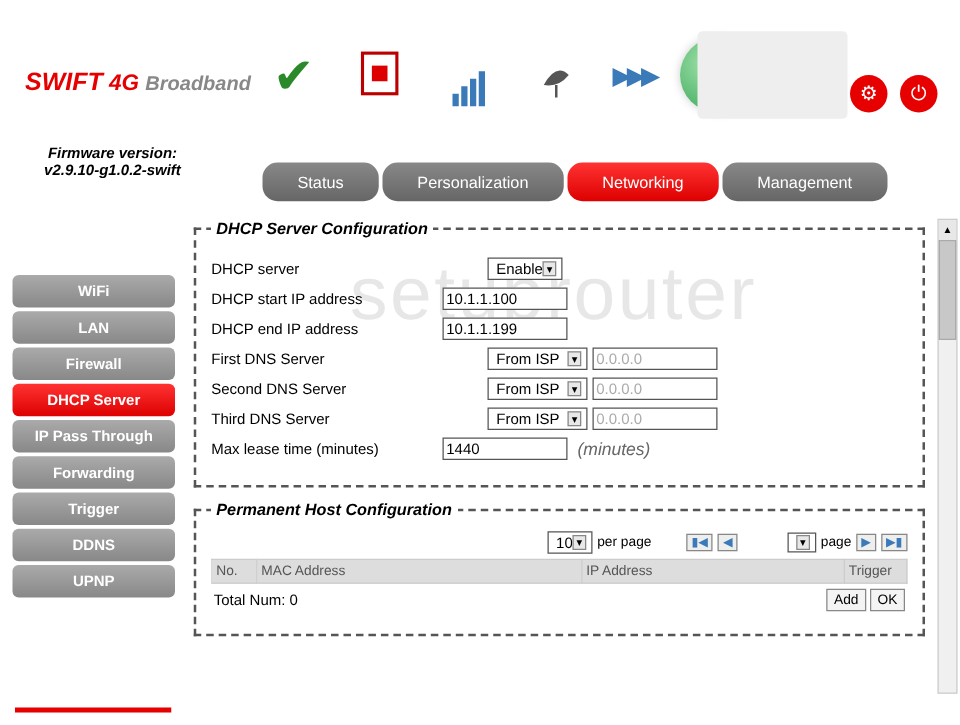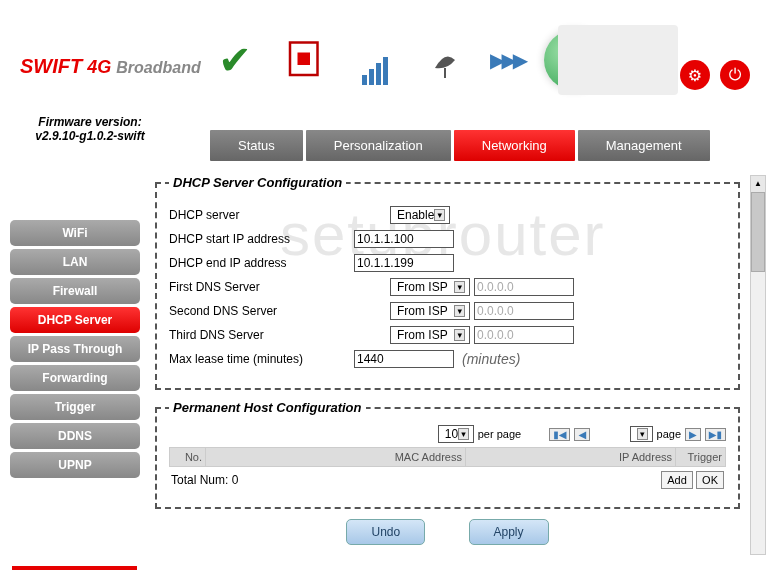--- a/index.html
+++ b/index.html
@@ -18,41 +18,41 @@
 .signal-bars span:nth-child(1){height:10px}.signal-bars span:nth-child(2){height:16px}.signal-bars span:nth-child(3){height:22px}.signal-bars span:nth-child(4){height:28px}
 .dish-icon svg { width: 40px; height: 40px; }
 .arrow-icon { color: #3a7ab8; font-size: 20px; letter-spacing: -4px; }
 .globe-icon { width: 60px; height: 60px; border-radius: 50%; background: radial-gradient(circle at 35% 35%, #9de0a8, #2a9d4a); box-shadow: 0 0 8px rgba(0,0,0,.2); }
 .people-sil { position: absolute; top: 25px; right: 90px; width: 120px; height: 70px; background: #eee; border-radius: 4px; }
 .round-btns { position: absolute; top: 60px; right: 18px; display: flex; gap: 10px; }
 .round-btn { width: 30px; height: 30px; border-radius: 50%; background: #e60000; color: #fff; display: flex; align-items: center; justify-content: center; font-size: 16px; cursor: pointer; }
 .firmware { position: absolute; top: 115px; left: 15px; font-weight: bold; font-style: italic; font-size: 12px; text-align: center; width: 150px; }
 .firmware .ver { display: block; }
 .topnav { position: absolute; top: 130px; left: 210px; display: flex; gap: 3px; }
-.tab { padding: 8px 28px; background: linear-gradient(#888,#666); color: #fff; border-radius: 1px; font-size: 13px; cursor: pointer; }
+.tab { padding: 8px 28px; background: linear-gradient(#888,#666); color: #fff; border-radius: 12px; font-size: 13px; cursor: pointer; }
 .tab.active { background: linear-gradient(#f33,#d00); }
 .sidebar { position: absolute; top: 220px; left: 10px; width: 130px; display: flex; flex-direction: column; gap: 3px; }
 .side-btn { padding: 6px 0; text-align: center; background: linear-gradient(#aaa,#888); color: #fff; border-radius: 5px; font-size: 12px; cursor: pointer; font-weight: bold; }
 .side-btn.active { background: linear-gradient(#f33,#d00); }
 .content { position: absolute; top: 175px; left: 155px; width: 585px; z-index: 2; }
 fieldset { border: 2px dashed #555; padding: 10px 12px 14px 12px; margin-bottom: 10px; }
 legend { font-weight: bold; font-style: italic; padding: 0 4px; font-size: 13px; }
 .row { display: flex; align-items: center; margin: 6px 0; }
 .row label { width: 185px; font-size: 12px; }
 .select-box, .input-box { border: 1px solid #555; font-size: 12px; padding: 1px 2px; background: #fff; }
 .select-box { display: inline-flex; align-items: center; gap: 0; padding: 1px 4px 1px 6px; cursor: pointer; margin-left: 36px; }
 .select-box .caret { background: #e8e8e8; border: 1px solid #888; padding: 0 2px; font-size: 9px; }
 .input-box { width: 100px; }
 .input-box.wide { width: 100px; }
 .faded { color: #aaa; }
 .hint { color: #666; font-style: italic; margin-left: 8px; font-size: 14px; }
 .perm-controls { display: flex; justify-content: flex-end; align-items: center; gap: 4px; font-size: 11px; margin-bottom: 4px; }
 .nav-btn { border: 1px solid #888; background: #eee; padding: 0 3px; font-size: 10px; cursor: pointer; color: #3a7ab8; }
 table.perm { width: 100%; border-collapse: collapse; font-size: 11px; }
-table.perm th { background: #ddd; color: #555; font-weight: normal; padding: 3px; text-align: right; border: 1px solid #ccc; }
+table.perm th { background: #ddd; color: #555; font-weight: normal; padding: 3px; text-align: left; border: 1px solid #ccc; }
 .total-row { display: flex; justify-content: space-between; align-items: center; padding: 4px 2px; font-size: 12px; }
 .small-btn { border: 1px solid #888; background: #f4f4f4; padding: 2px 5px; font-size: 11px; cursor: pointer; }
 .action-buttons { text-align: center; margin-top: 8px; }
 .pill-btn { display: inline-block; padding: 5px 24px; border-radius: 5px; background: linear-gradient(#d4e6f7,#a8c8e8); border: 1px solid #7aa; color: #246; font-size: 12px; cursor: pointer; margin: 0 20px; }
 .scrollbar { position: absolute; right: 2px; top: 175px; width: 16px; height: 380px; background: #f0f0f0; border: 1px solid #ccc; }
 .scrollbar .thumb { width: 100%; height: 80px; background: #c8c8c8; border: 1px solid #aaa; }
 .scrollbar .arrow { width: 100%; height: 16px; background: #e8e8e8; text-align: center; font-size: 8px; line-height: 16px; }
 .redbar { position: absolute; left: 12px; bottom: 10px; width: 125px; height: 4px; background: #e60000; }
 </style>
 </head>
@@ -201,24 +201,20 @@
       </table>
     <div class="total-row">
       <span>Total Num: 0</span>
       <span>
         <button class="small-btn">Add</button>
         <button class="small-btn">OK</button>
       </span>
     </div>
   </fieldset>
 
-  <div class="action-buttons">
-    <span class="pill-btn">Undo</span>
-    <span class="pill-btn">Apply</span>
-  </div>
 </div>
 
 <div class="scrollbar">
   <div class="arrow">▲</div>
   <div class="thumb"></div>
 </div>
 
 <div class="redbar"></div>
 
 </body></html>

